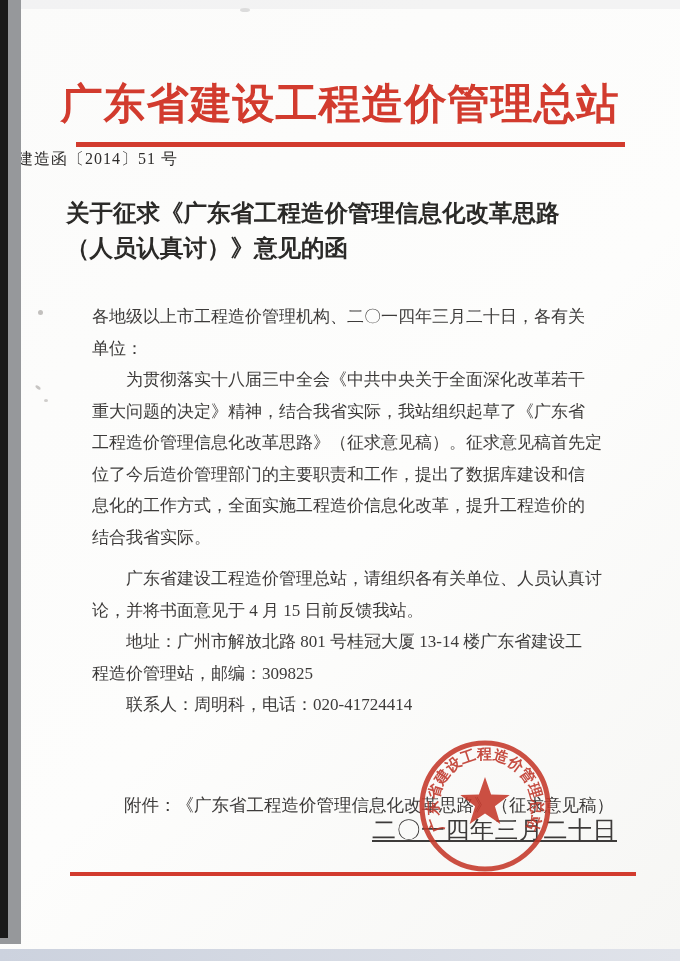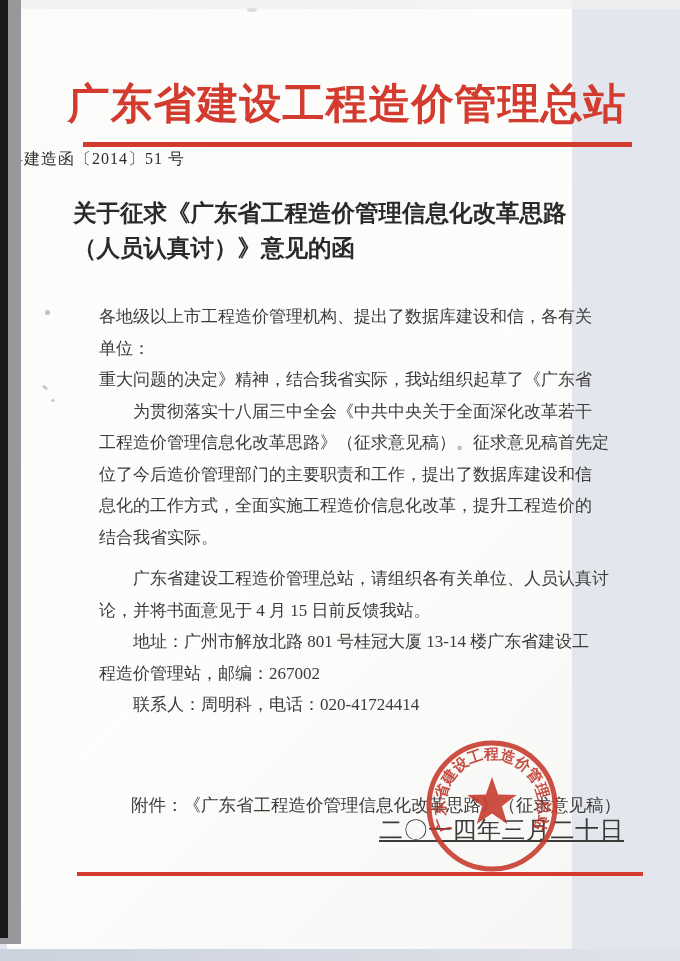--- a/index.html
+++ b/index.html
@@ -1,19 +1,19 @@
 <!DOCTYPE html>
 <html><head>
 <meta charset="utf-8">
 <style>
   * { margin:0; padding:0; box-sizing:border-box; }
   html,body { width:680px; height:961px; }
   body { font-family:"Liberation Serif", serif; }
   .scan { position:relative; width:680px; height:961px; background:#e3e6ed; overflow:hidden; }
-  .page { position:absolute; left:7px; top:0; width:565px; height:950px;
+  .page { position:absolute; left:0; top:0; width:680px; height:950px;
           background:linear-gradient(135deg,#fbfbfa 0%,#fdfdfc 55%,#f6f6f4 100%); }
   .top-band { position:absolute; left:0; top:0; width:680px; height:9px; background:#f0f0f1; opacity:.8; }
   .edge-gray  { position:absolute; left:0; top:0; width:21px; height:944px; background:#96989b; z-index:4; }
   .edge-black { position:absolute; left:0; top:0; width:8px;  height:938px; background:#1a1a1a; z-index:5; }
   .bottom-strip { position:absolute; left:0; top:949px; width:680px; height:12px;
                   background:linear-gradient(90deg,#ccd2de,#e0e3ea); z-index:6; }
 
   .org { position:absolute; top:76px; left:60px; width:560px; text-align:center;
          font-size:42px; font-weight:bold; color:#d23b2e; letter-spacing:1px; white-space:nowrap; }
   .red-rule { position:absolute; top:142px; left:76px; width:549px; height:5px; background:#d23b2e; }
@@ -52,32 +52,32 @@
     <h1 class="org">广东省建设工程造价管理总站</h1>
     <div class="red-rule"></div>
     <div class="doc-no">粤建造函〔2014〕51 号</div>
 
     <div class="title">
       <div>关于征求《广东省工程造价管理信息化改革思路</div>
       <div>（人员认真讨）》意见的函</div>
     </div>
 
     <div class="body">
-      <div class="line">各地级以上市工程造价管理机构、提出了数据库建设和信，各有关</div>
+      <div class="line">各地级以上市工程造价管理机构、二〇一四年三月二十日，各有关</div>
       <div class="line">单位：</div>
+      <div class="line indent">为贯彻落实十八届三中全会《中共中央关于全面深化改革若干</div>
       <div class="line">重大问题的决定》精神，结合我省实际，我站组织起草了《广东省</div>
-      <div class="line indent">为贯彻落实十八届三中全会《中共中央关于全面深化改革若干</div>
       <div class="line">工程造价管理信息化改革思路》（征求意见稿）。征求意见稿首先定</div>
       <div class="line">位了今后造价管理部门的主要职责和工作，提出了数据库建设和信</div>
       <div class="line">息化的工作方式，全面实施工程造价信息化改革，提升工程造价的</div>
       <div class="line">结合我省实际。</div>
       <div class="line indent gap-before">广东省建设工程造价管理总站，请组织各有关单位、人员认真讨</div>
       <div class="line">论，并将书面意见于 4 月 15 日前反馈我站。</div>
       <div class="line indent">地址：广州市解放北路 801 号桂冠大厦 13-14 楼广东省建设工</div>
-      <div class="line">程造价管理站，邮编：267002</div>
+      <div class="line">程造价管理站，邮编：309825</div>
       <div class="line indent">联系人：周明科，电话：020-41724414</div>
     </div>
 
     <div class="attachment">附件：《广东省工程造价管理信息化改革思路》（征求意见稿）</div>
     <div class="date">二〇一四年三月二十日</div>
 
     <svg class="seal" viewBox="0 0 160 160">
       <circle cx="80" cy="80" r="63" fill="none" stroke="#c5382a" stroke-width="5"></circle>
       <polygon points="80,51 73.9,68.6 55.3,69 70.1,80.2 64.7,98 80,87.4 95.3,98 89.9,80.2 104.7,69 86.1,68.6" fill="#c5382a"></polygon>
       <path id="sealArc" d="M 39.3 103.5 A 47 47 0 1 1 120.7 103.5" fill="none"></path>

